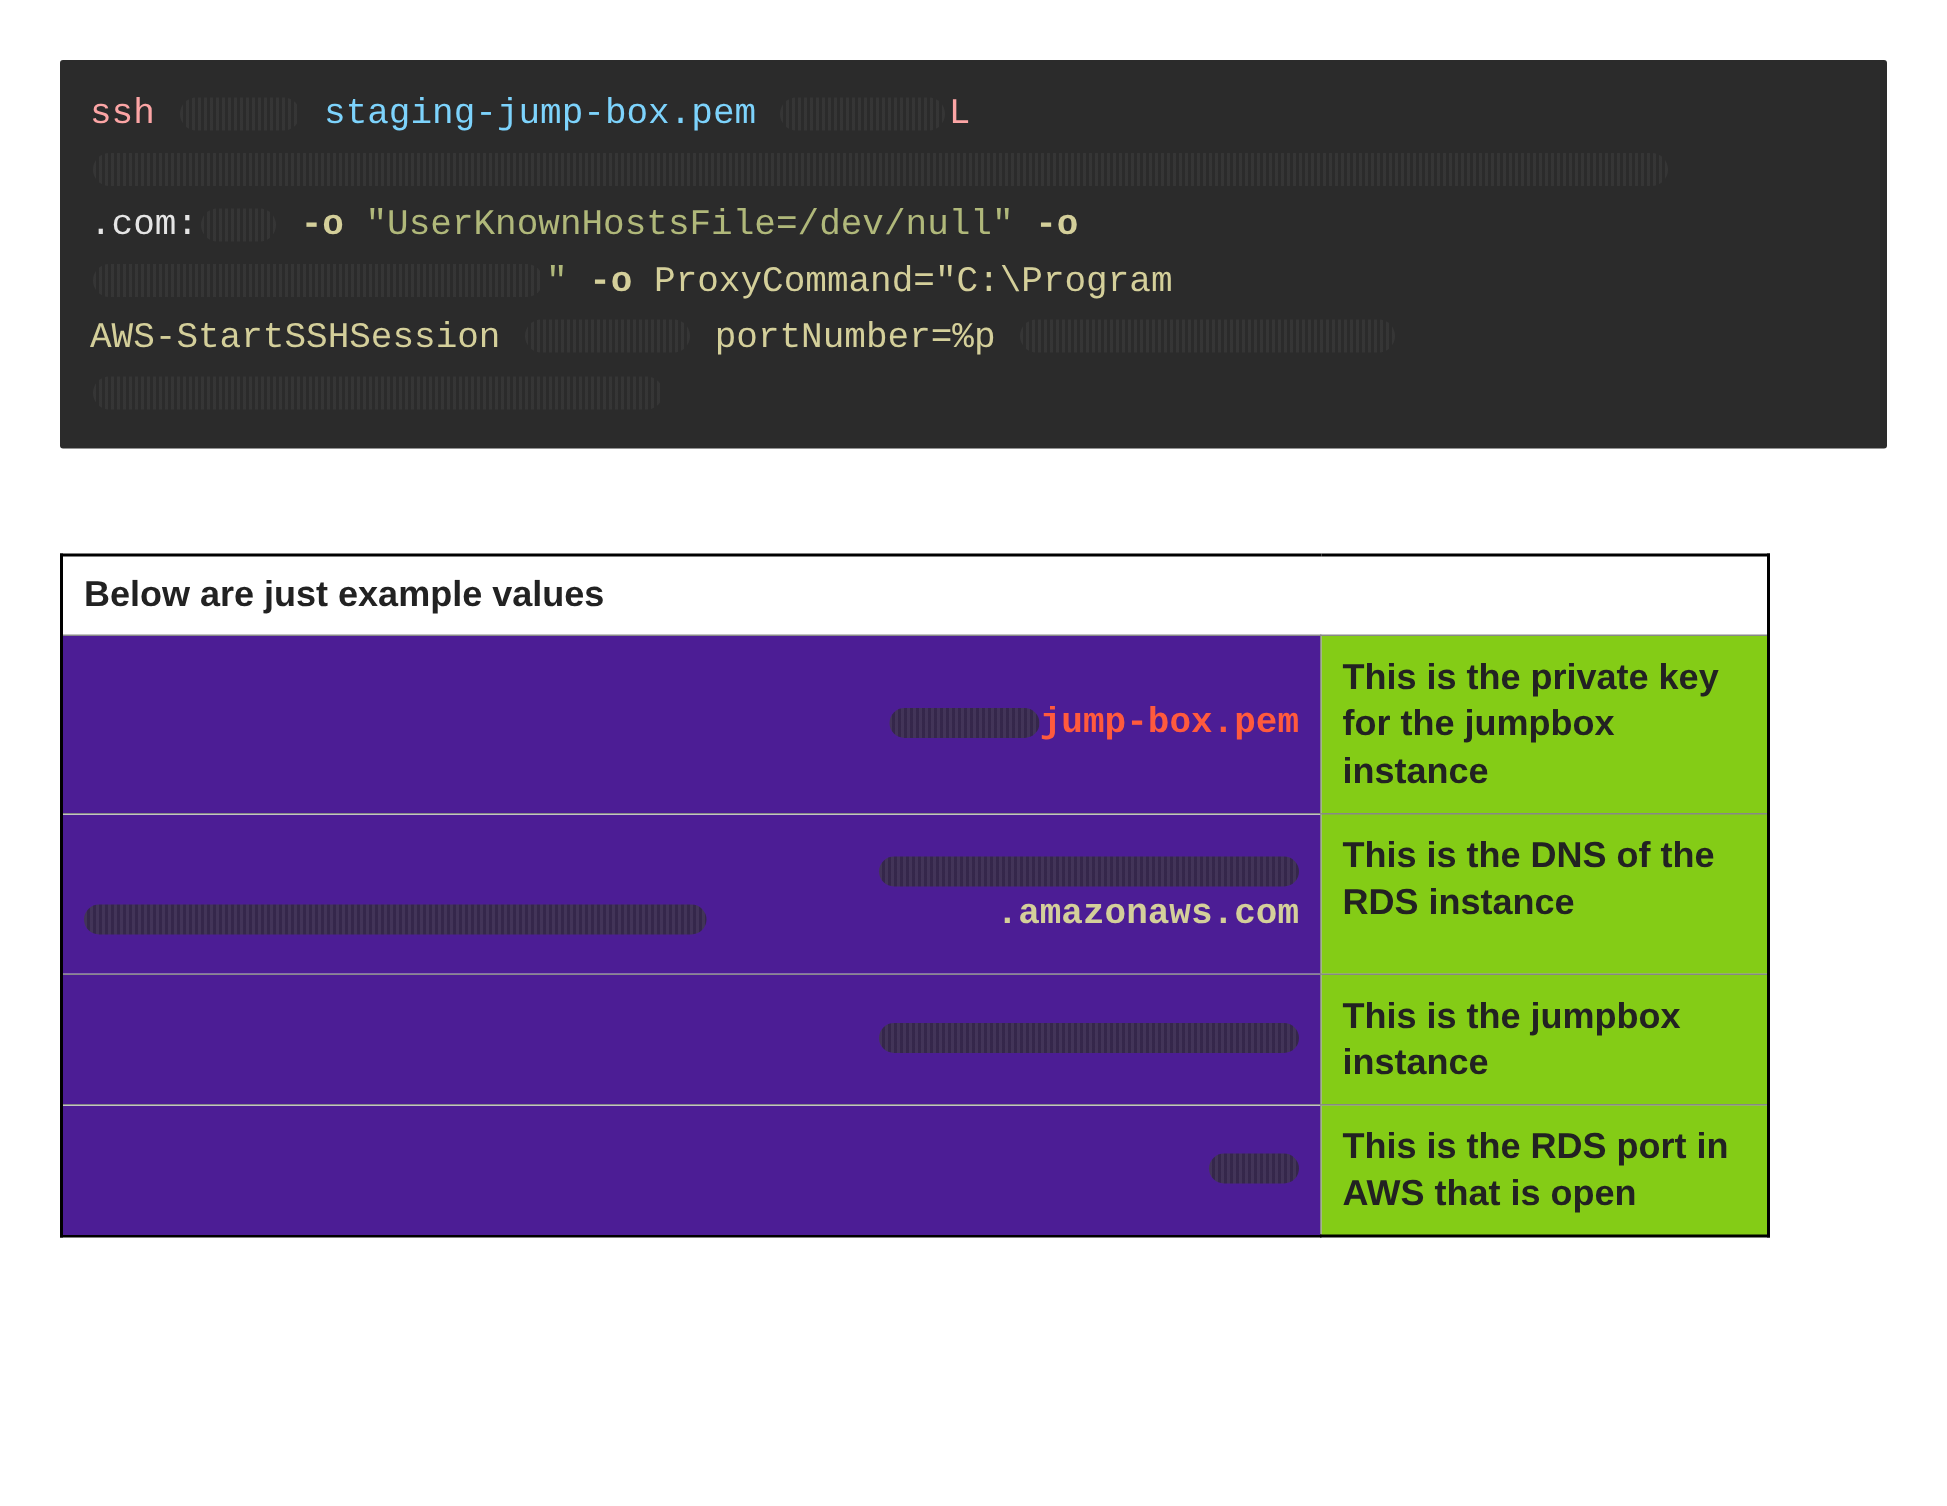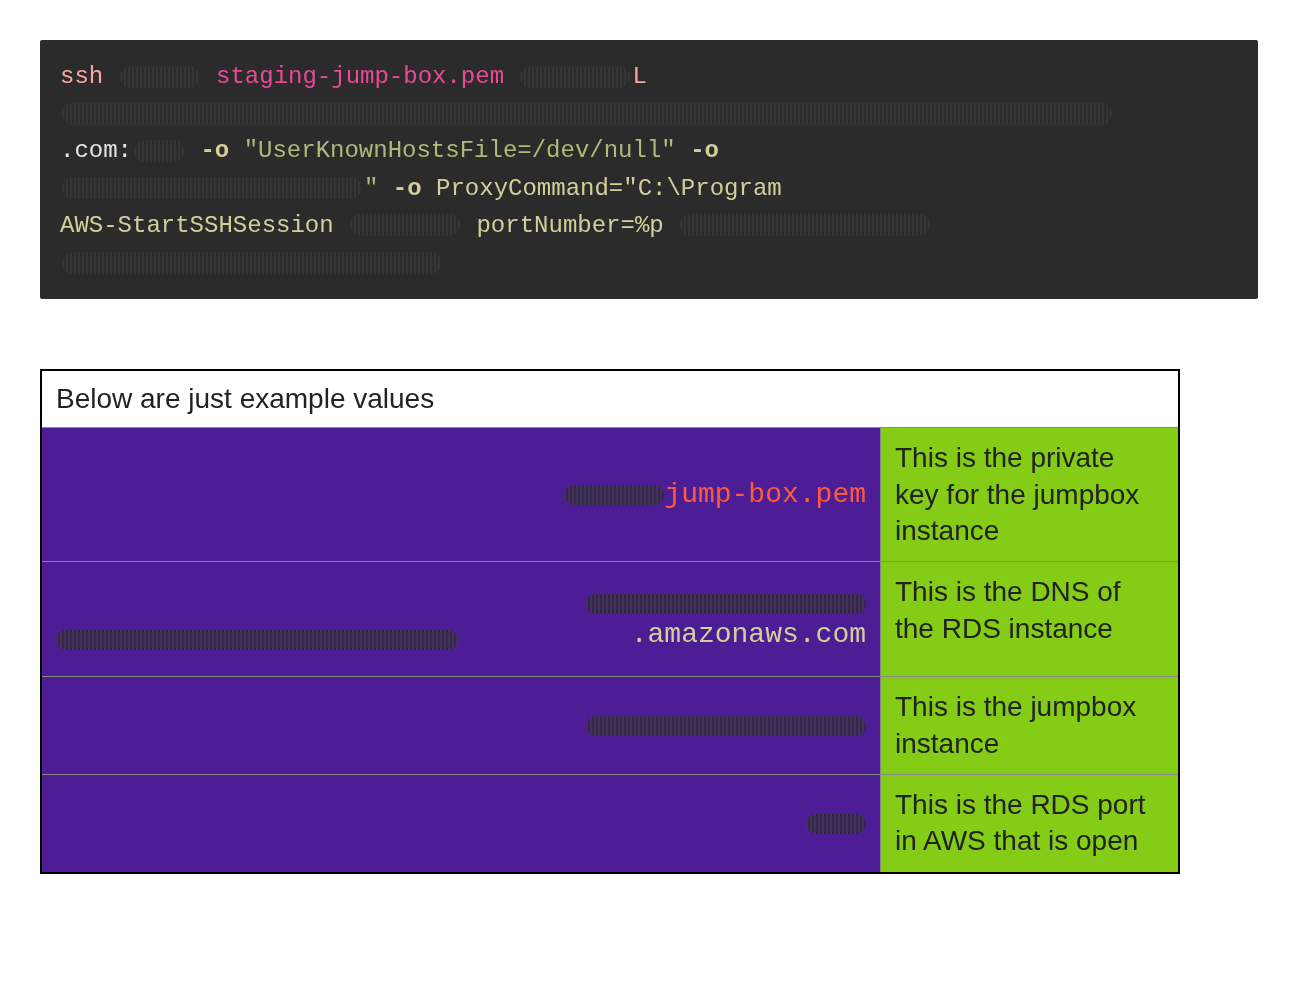--- a/index.html
+++ b/index.html
@@ -17,21 +17,21 @@
       background: #2b2b2b;
       padding: 18px 20px;
       font-family: 'Consolas', 'Monaco', 'Courier New', monospace;
       font-size: 24px;
       line-height: 1.55;
       color: #d4cf9a;
       border-radius: 2px;
       margin-bottom: 70px;
     }
     .code-block .cmd { color: #fca5a5; font-weight: normal; }
-    .code-block .pem { color: #ec4899; }
+    .code-block .pem { color: #7dd3fc; }
     .code-block .flag { color: #d4cf9a; font-weight: bold; }
     .code-block .dot { color: #e5e5e5; }
     .code-block .str { color: #b0b87a; }
     .code-block .redacted {
       display: inline-block;
       height: 22px;
       background: repeating-linear-gradient(
         90deg,
         #3a3a3a,
         #3a3a3a 2px,
@@ -62,23 +62,24 @@
       font-size: 26px;
       padding: 14px 16px;
       color: #222;
       background: #fff;
       border-bottom: 1px solid #aaa;
       text-align: left;
     }
     .example-table td {
       border: 1px solid #888;
       padding: 12px 14px;
-      font-size: 28px;
+      font-size: 24px;
       color: #222;
       vertical-align: top;
+      font-weight: bold;
     }
     .example-table td.left {
       background: #4c1d95;
       color: #d4cf9a;
       font-family: 'Consolas', 'Monaco', 'Courier New', monospace;
       text-align: right;
       vertical-align: middle;
       width: 50%;
       position: relative;
       padding: 26px 14px;

